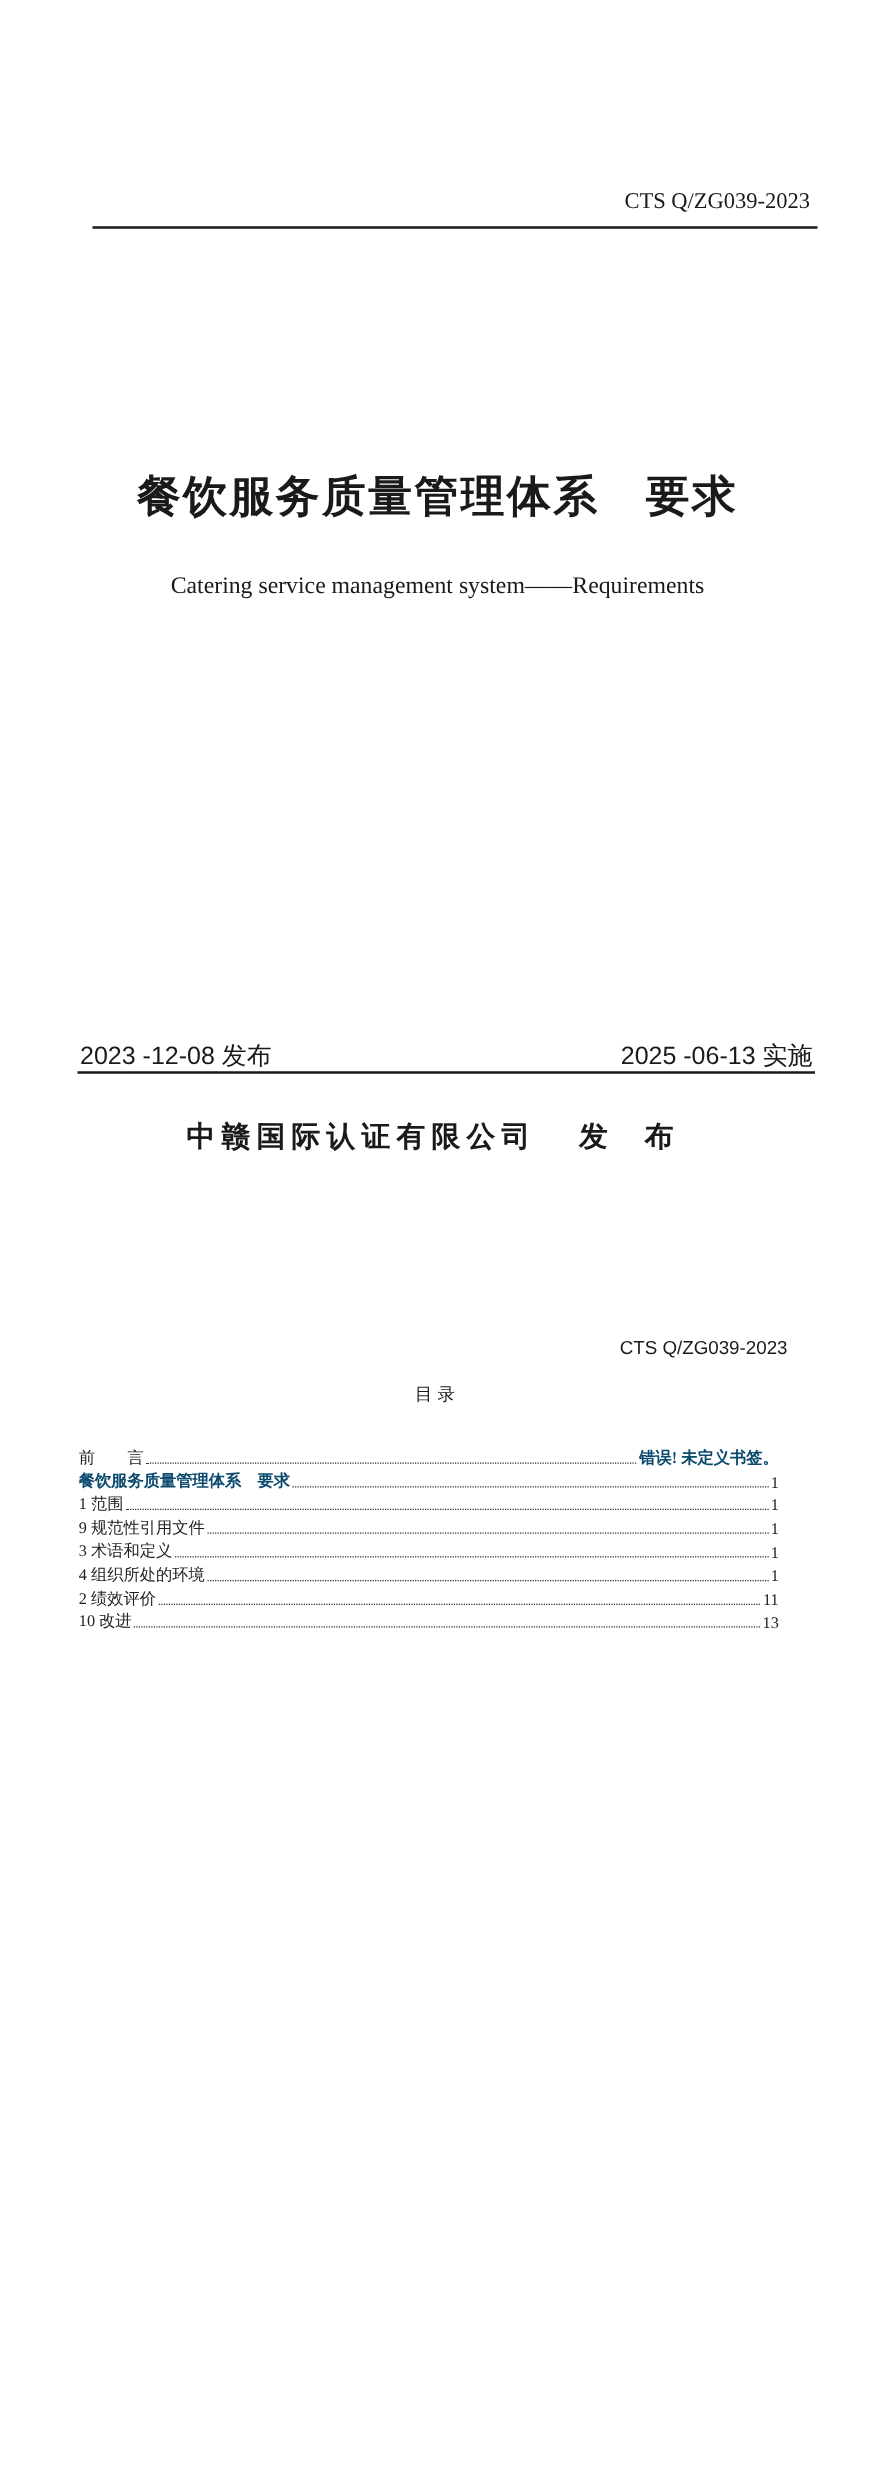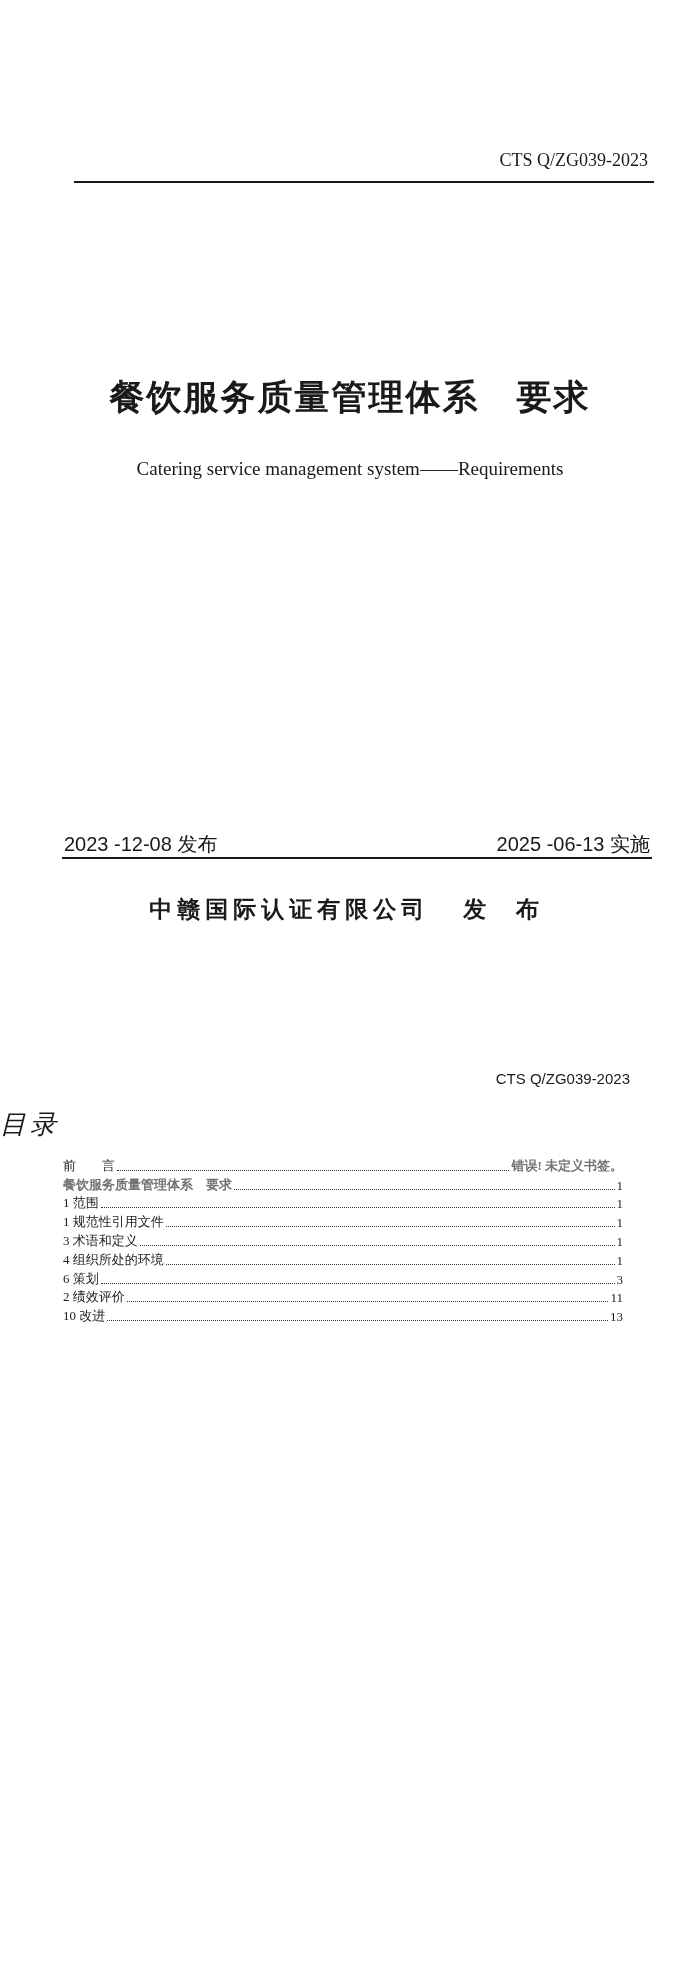--- a/index.html
+++ b/index.html
@@ -90,24 +90,24 @@
     right: 70px;
     font-family: "Liberation Sans", sans-serif;
     font-size: 15px;
     white-space: nowrap;
   }
   .toc-title {
     position: absolute;
     top: 1107px;
     left: 0;
     width: 100%;
-    font-family: "Liberation Serif", serif;
-    font-size: 26px;
+    text-align: center;
+    font-family: "Liberation Serif", serif;
+    font-size: 14px;
     letter-spacing: 4px;
-    font-style: italic;
   }
   .toc {
     position: absolute;
     top: 1156px;
     left: 63px;
     width: 560px;
   }
   .toc-row {
     display: flex;
     align-items: flex-end;
@@ -117,21 +117,21 @@
     color: #222222;
   }
   .toc-label { white-space: nowrap; }
   .toc-dots {
     flex: 1;
     margin: 0 2px 4px 2px;
     border-bottom: 1.6px dotted #333333;
     min-width: 10px;
   }
   .toc-page { white-space: nowrap; }
-  .b { font-weight: bold; color: #737373; }
+  .b { font-weight: bold; color: #0c4a6e; }
 </style>
 </head>
 <body>
 
 <div class="page">
 
   <div class="p1-header">CTS Q/ZG039-2023</div>
 
   <div class="p1-rule"></div>
 
@@ -167,43 +167,38 @@
     <span class="toc-page">1</span>
   </div>
 
   <div class="toc-row">
     <span class="toc-label">1 范围</span>
     <span class="toc-dots"></span>
     <span class="toc-page">1</span>
   </div>
 
   <div class="toc-row">
-    <span class="toc-label">1 规范性引用文件</span>
+    <span class="toc-label">9 规范性引用文件</span>
     <span class="toc-dots"></span>
     <span class="toc-page">1</span>
   </div>
 
   <div class="toc-row">
     <span class="toc-label">3 术语和定义</span>
     <span class="toc-dots"></span>
     <span class="toc-page">1</span>
   </div>
 
   <div class="toc-row">
     <span class="toc-label">4 组织所处的环境</span>
     <span class="toc-dots"></span>
     <span class="toc-page">1</span>
   </div>
 
 
-  <div class="toc-row">
-    <span class="toc-label">6 策划</span>
-    <span class="toc-dots"></span>
-    <span class="toc-page">3</span>
-  </div>
 
 
 
   <div class="toc-row">
     <span class="toc-label">2 绩效评价</span>
     <span class="toc-dots"></span>
     <span class="toc-page">11</span>
   </div>
 
   <div class="toc-row">

